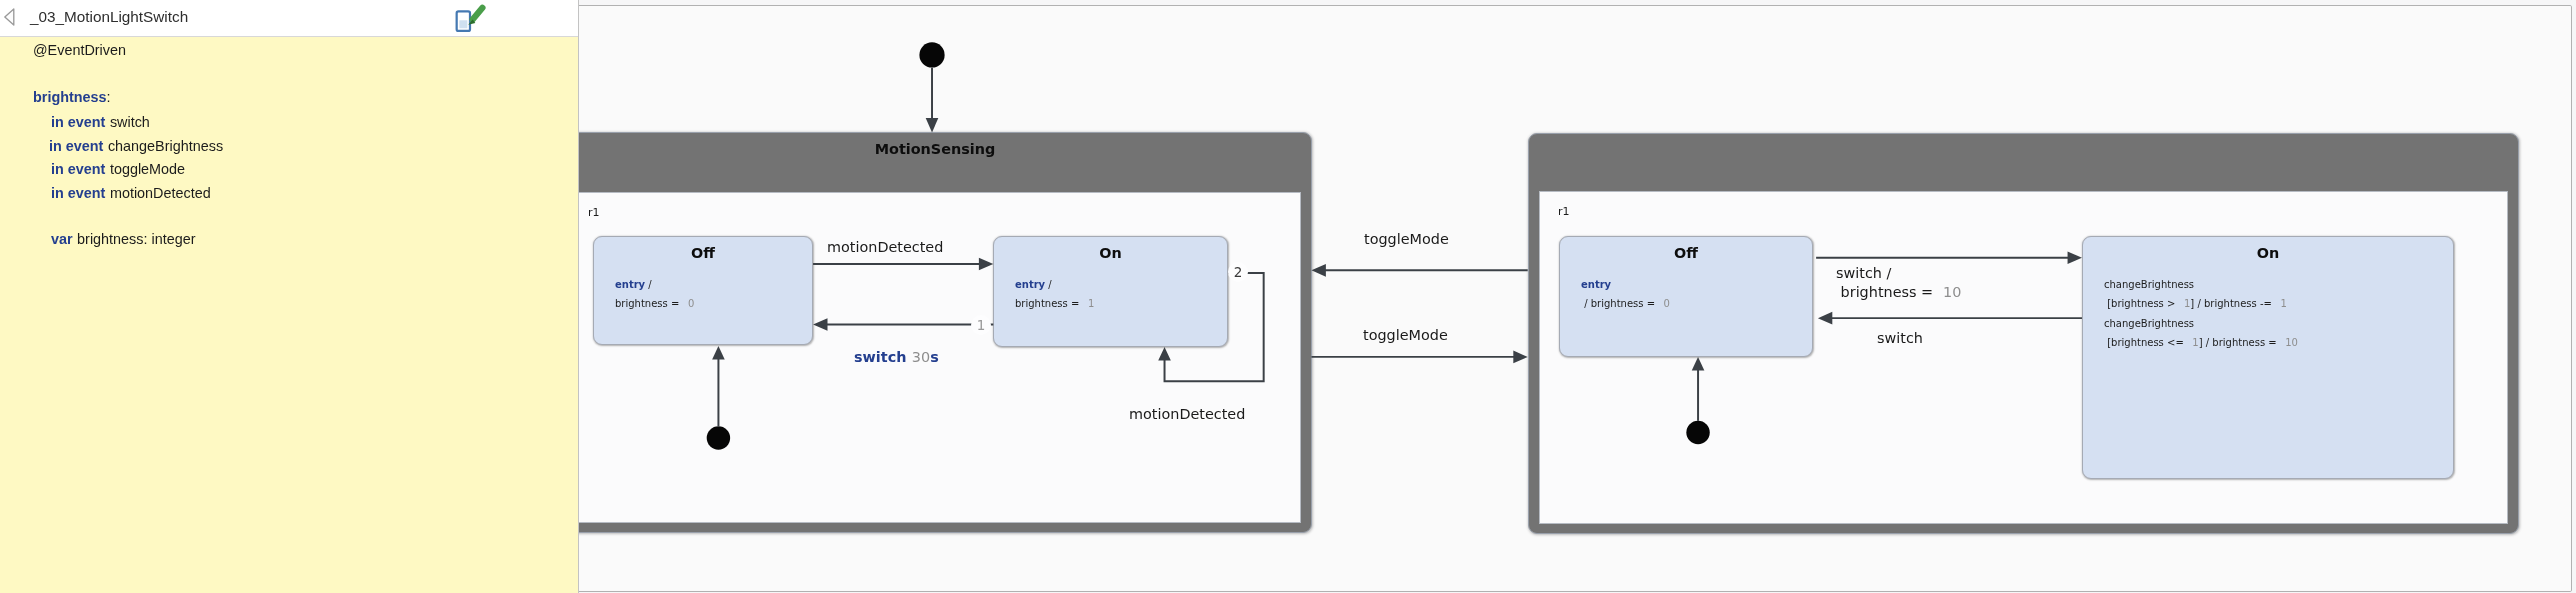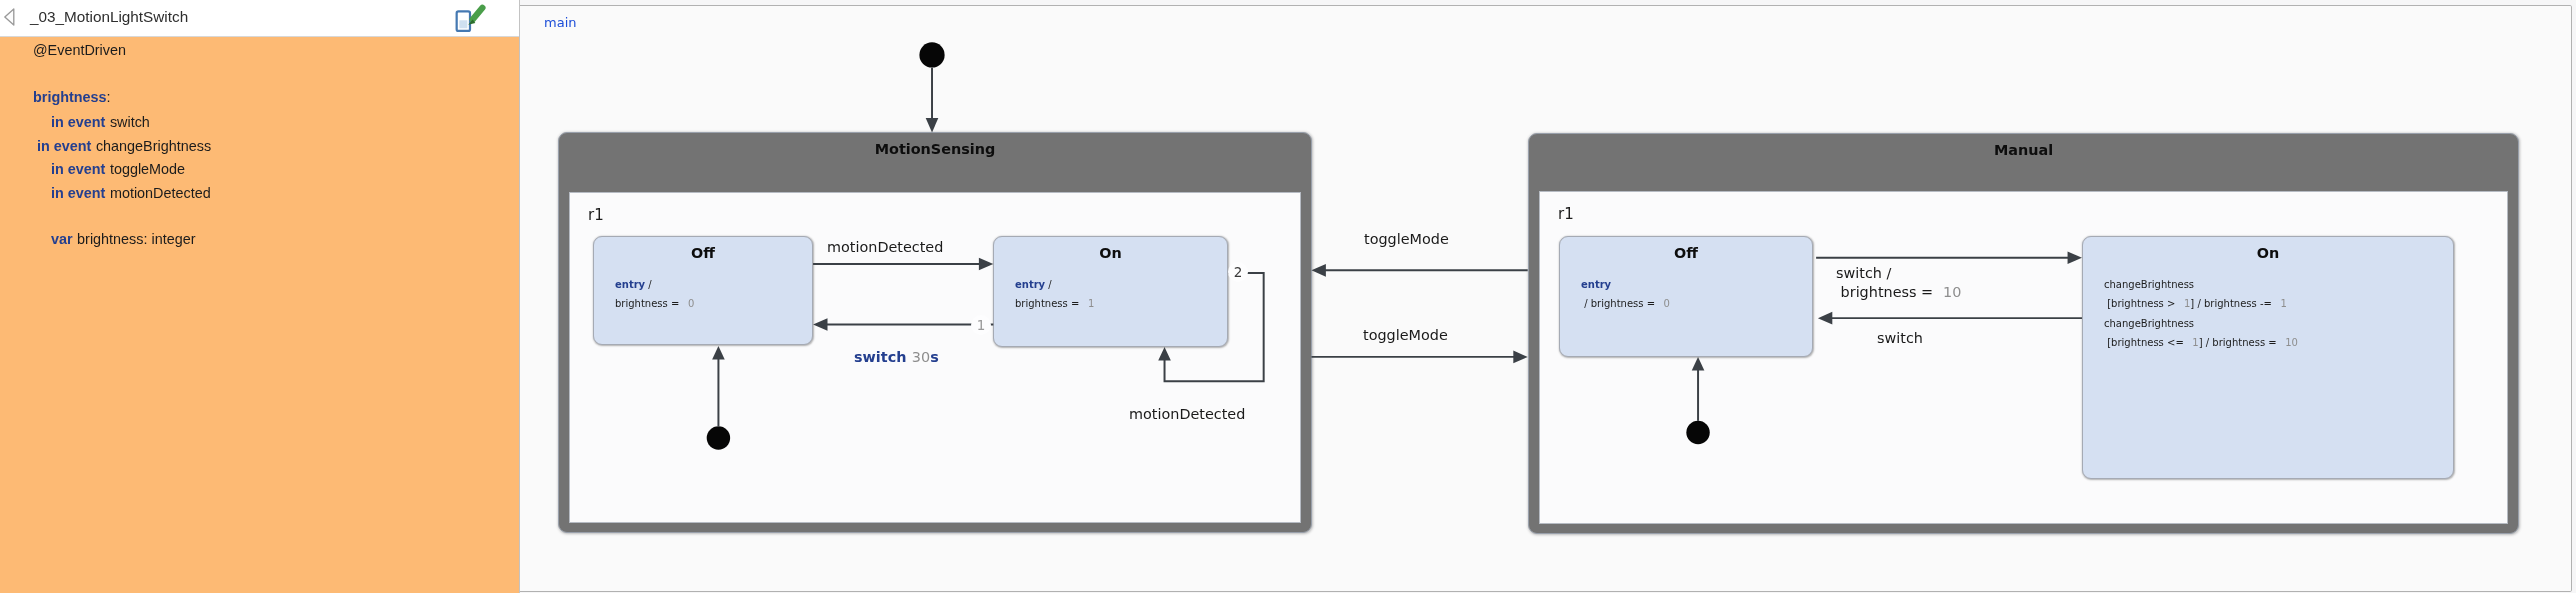--- a/index.html
+++ b/index.html
@@ -1,21 +1,21 @@
 <!DOCTYPE html>
 <html style="font-size:14.4px"><head>
 <meta charset="utf-8">
 <style>
   * { margin:0; padding:0; box-sizing:border-box; }
   html,body { width:2576px; height:593px; overflow:hidden; background:#f6f6f7;
               font-family:"DejaVu Sans", sans-serif; }
 
   
-  #left-panel { position:absolute; left:0; top:0; width:520px; height:593px;
-                background:#fdba74; border-right:0.9px solid #c3c3c3;
+  #left-panel { position:absolute; left:0; top:0; width:579px; height:593px;
+                background:#fef9c3; border-right:0.9px solid #c3c3c3;
                 font-family:"Liberation Sans", sans-serif; z-index:10; }
   #panel-titlebar { position:absolute; left:0; top:0; width:100%; height:37px;
                     background:#ffffff; border-bottom:0.9px solid #d8d8d8; }
   #panel-title { position:absolute; left:30px; top:8px; font-size:15.3px; color:#2e2e2e; }
   #collapse-icon { position:absolute; left:2.7px; top:7.2px; }
   #def-icon { position:absolute; left:454px; top:2.7px; }
   .pline { position:absolute; font-size:14.4px; color:#1c1c1c; white-space:pre; }
   .kw { color:#243f8f; font-weight:bold; }
   .sp { margin-right:4.5px; }
   .num { color:#8e8e8e; margin-left:5.4px; }
@@ -23,21 +23,21 @@
   
   #main-region { position:absolute; left:516px; top:4.5px; width:2056px; height:587px;
                  background:#fafafa; border:0.9px solid #b1b1b1; border-radius:1.8px; z-index:1; }
   #main-label { position:absolute; left:27px; top:9px; font-size:13px; color:#1d4ed8; }
 
   .composite { position:absolute; background:#737373; border:0.9px solid #99a0ab;
                border-radius:9px; box-shadow:0.9px 0.9px 2.7px rgba(0,0,0,0.25); z-index:2; }
   .comp-title { text-align:center; margin-top:8px; font-weight:bold; font-size:14.4px; color:#0d0d0d; }
   .comp-region { position:absolute; left:10px; right:10px; bottom:9px;
                  background:#fbfbfc; border:0.9px solid #b6bbc3; }
-  .region-label { position:absolute; left:18px; top:12.6px; font-size:15px; color:#1c1c1c; }
+  .region-label { position:absolute; left:18px; top:12.6px; font-size:11px; color:#1c1c1c; }
 
   .state { position:absolute; background:#d5e0f2; border:0.9px solid #a5aab4;
            border-radius:9px; box-shadow:0.9px 0.9px 1.8px rgba(0,0,0,0.3); z-index:3; }
   .state-title { text-align:center; margin-top:8px; font-weight:bold; font-size:14.4px; color:#0d0d0d; }
   .state-body { position:absolute; left:21px; top:38px; font-size:10px;
                 line-height:19.4px; color:#1c1c1c; white-space:pre; }
 
   #edge-layer { position:absolute; left:0; top:0; width:2576px; height:593px;
                 z-index:4; pointer-events:none; }
 
@@ -64,39 +64,38 @@
         <rect x="3" y="9" width="15" height="22" rx="2" fill="#ffffff" stroke="#4579b2" stroke-width="2.5"></rect>
         <rect x="6" y="19" width="9" height="9" fill="#cfe0f0"></rect>
         <line x1="32" y1="5" x2="21" y2="18" stroke="#4a9e4a" stroke-width="7" stroke-linecap="round"></line>
         <polygon points="21,18 16,24 24,22" fill="#2c6e2c"></polygon>
       </svg>
     </span>
   </div>
   <div class="pline" style="left:33px; top:42px;"><span>@EventDriven</span></div>
   <div class="pline" style="left:33px; top:89px;"><span class="kw">brightness</span><span>:</span></div>
   <div class="pline" style="left:51px; top:114px;"><span class="kw sp">in event</span><span>switch</span></div>
-  <div class="pline" style="left:37px; top:138px;"><span class="kw sp">in event</span><span>changeBrightness</span></div>
+  <div class="pline" style="left:49px; top:138px;"><span class="kw sp">in event</span><span>changeBrightness</span></div>
   <div class="pline" style="left:51px; top:161px;"><span class="kw sp">in event</span><span>toggleMode</span></div>
   <div class="pline" style="left:51px; top:185px;"><span class="kw sp">in event</span><span>motionDetected</span></div>
   <div class="pline" style="left:51px; top:231px;"><span class="kw sp">var</span><span>brightness: integer</span></div>
 </div>
 
 <div id="main-region">
   <div id="main-label">main</div>
 </div>
 
 <div class="composite" style="left:558px; top:132px; width:754px; height:401px;">
   <div class="comp-title">MotionSensing</div>
   <div class="comp-region" style="top:59px;">
     <div class="region-label">r1</div>
   </div>
 </div>
 
 <div class="composite" style="left:1528px; top:133px; width:991px; height:401px;">
-  <div class="comp-title">Manual</div>
   <div class="comp-region" style="top:57px;">
     <div class="region-label">r1</div>
   </div>
 </div>
 
 <div class="state" style="left:593px; top:236px; width:220px; height:109px;">
   <div class="state-title">Off</div>
   <div class="state-body"><span class="kw">entry</span><span> /</span><br><span>brightness = </span><span class="num">0</span></div>
 </div>
 

